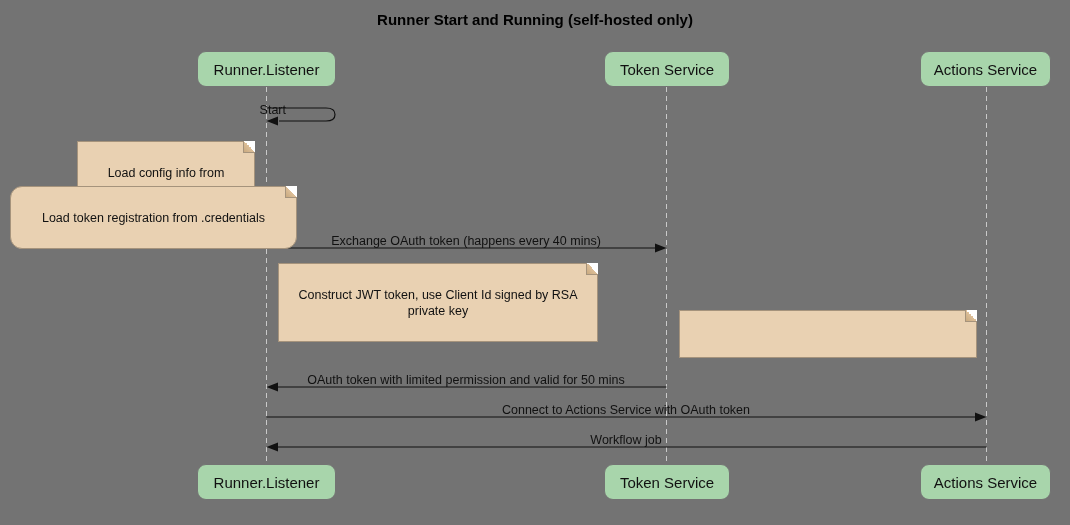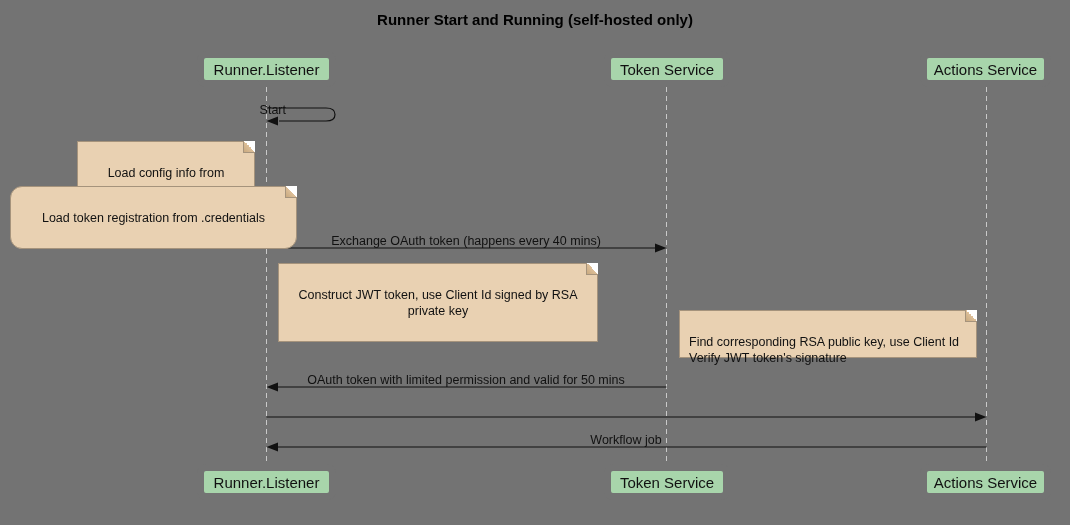--- a/index.html
+++ b/index.html
@@ -11,21 +11,21 @@
     color:#1a1a1a;
     overflow:hidden;
   }
   .title{
     position:absolute;left:0;top:11px;width:1070px;
     text-align:center;font-size:15px;font-weight:bold;color:#000;
   }
   .layer{position:absolute;left:0;top:0;}
   .pbox{
     position:absolute;height:36px;box-sizing:border-box;
-    background:#A8D5AB;border:7px solid #737373;border-radius:9px;
+    background:#A8D5AB;border:1px solid #737373;border-radius:9px;
     display:flex;align-items:center;justify-content:center;
     font-size:15px;color:#111;
   }
   .msg{
     position:absolute;font-size:12.5px;color:#111;white-space:nowrap;
   }
   .msg.center{transform:translateX(-50%);}
   .note{
     position:absolute;box-sizing:border-box;
     background:#E9D1B2;border:1px solid #A5937C;
@@ -72,33 +72,32 @@
   <div class="pbox" style="left:604px;top:51px;width:126px;">Token Service</div>
   <div class="pbox" style="left:920px;top:51px;width:131px;">Actions Service</div>
 
   <div class="pbox" style="left:197px;top:464px;width:139px;">Runner.Listener</div>
   <div class="pbox" style="left:604px;top:464px;width:126px;">Token Service</div>
   <div class="pbox" style="left:920px;top:464px;width:131px;">Actions Service</div>
 
   <div class="msg" style="right:784px;top:103px;">Start</div>
   <div class="msg center" style="left:466px;top:234px;">Exchange OAuth token (happens every 40 mins)</div>
   <div class="msg center" style="left:466px;top:373px;">OAuth token with limited permission and valid for 50 mins</div>
+  <div class="msg center" style="left:626px;top:403px;">Connect to Actions Service with OAuth token</div>
   <div class="msg center" style="left:626px;top:433px;">Workflow job</div>
 
   <div class="note centered" style="left:77px;top:141px;width:178px;">
     <span>Load config info from .runner</span>
     <span class="fold"></span>
   </div>
   <div class="note centered" style="left:10px;top:186px;width:287px;border-radius:12px;">
     <span>Load token registration from .credentials</span>
     <span class="fold"></span>
   </div>
   <div class="note centered" style="left:278px;top:263px;width:320px;">
     <span>Construct JWT token, use Client Id signed by RSA private key</span>
     <span class="fold"></span>
   </div>
   <div class="note" style="left:679px;top:310px;width:298px;height:48px;">
-    <span>Find corresponding RSA public key, use Client Id
-Verify JWT token's signature</span>
     <span class="fold"></span>
   </div>
 
 </div>
 
 </body></html>

